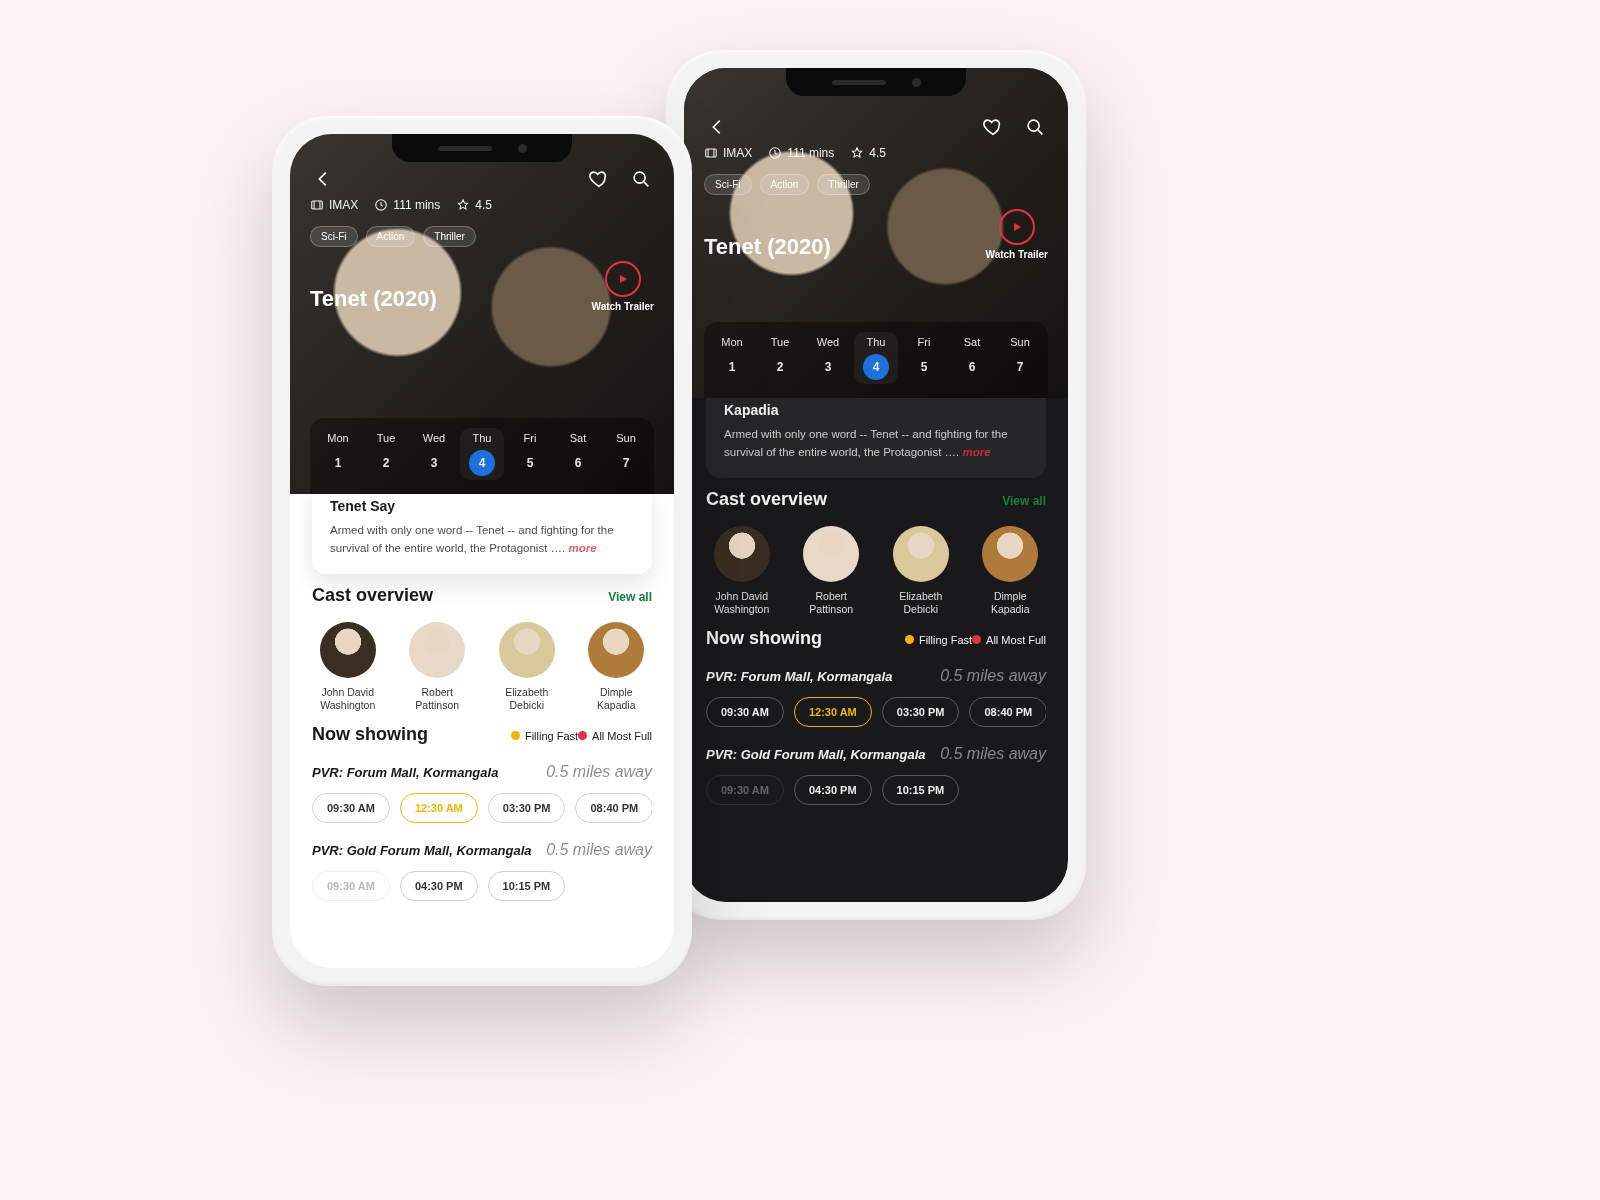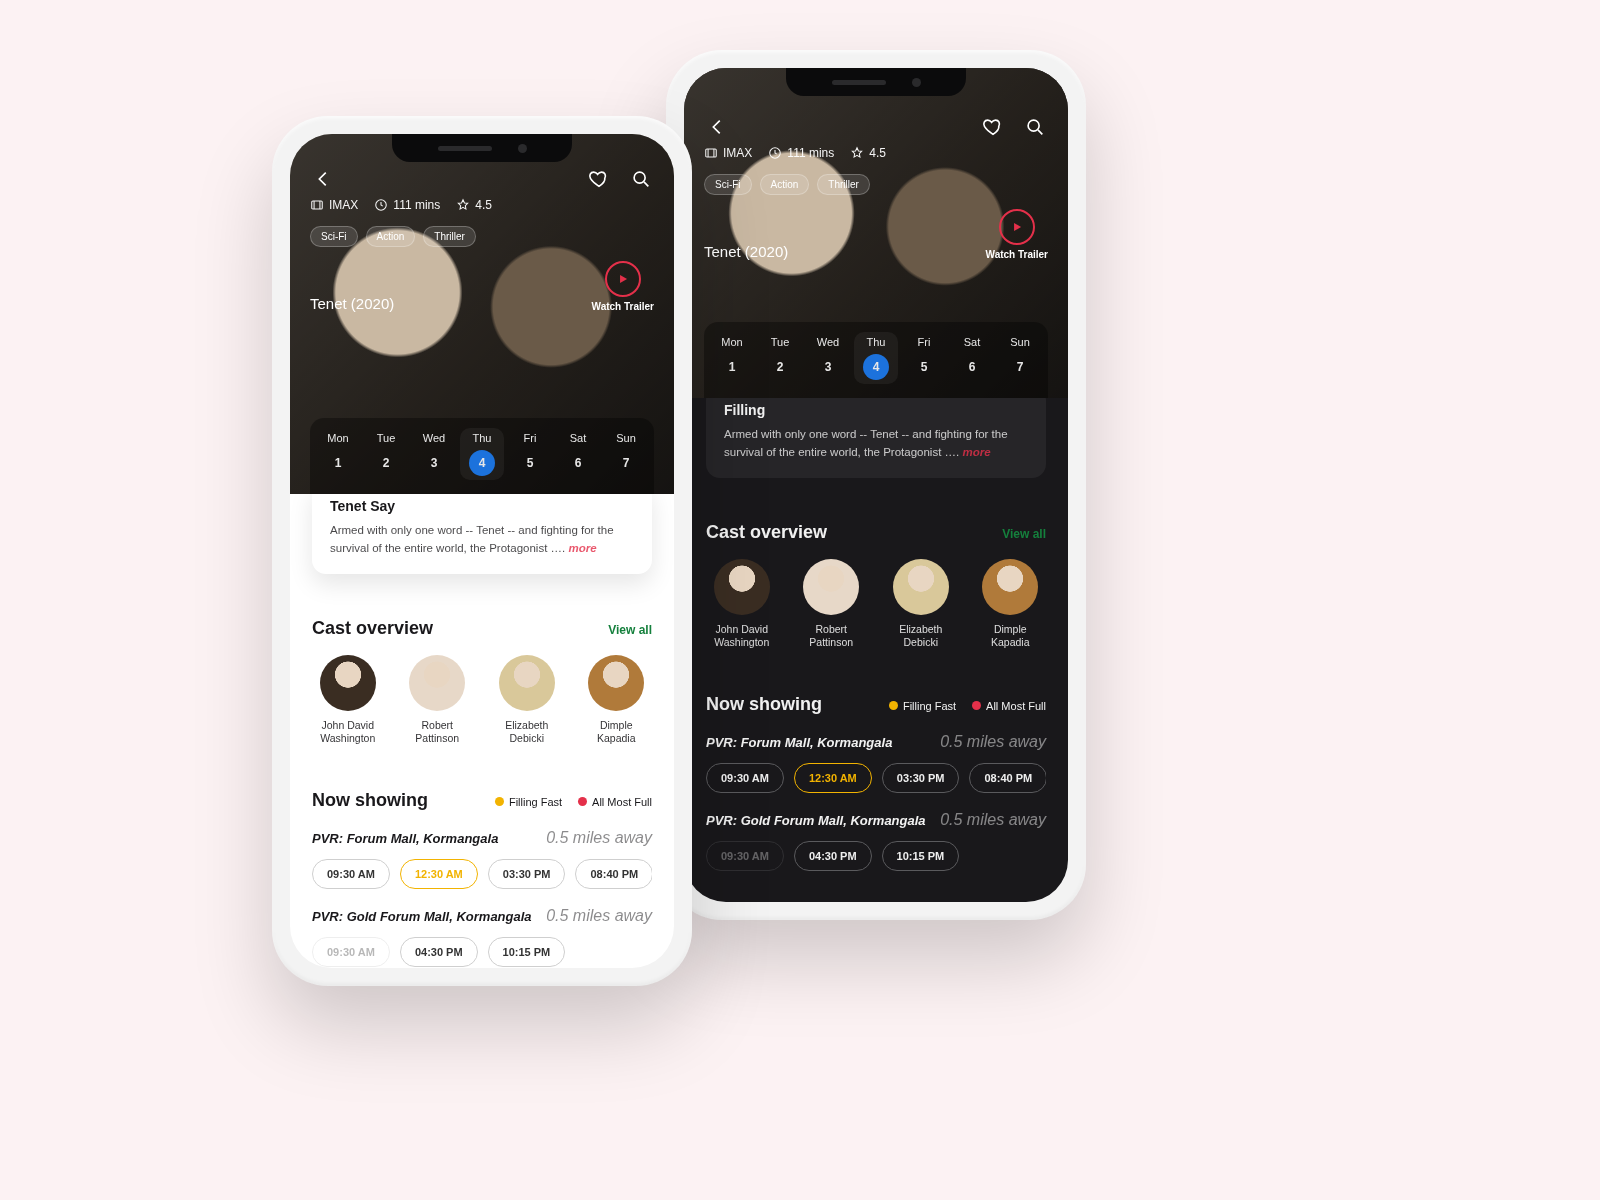--- a/index.html
+++ b/index.html
@@ -78,21 +78,21 @@
   .meta-row .mi{display:flex; gap:5px; align-items:center;}
   .tags{display:flex; gap:8px; margin-top:14px;}
   .tag{
     font-size:10px; padding:4px 10px; border-radius:12px;
     background:rgba(255,255,255,.12); border:1px solid rgba(255,255,255,.25);
   }
   .title-row{
     display:flex; justify-content:space-between; align-items:flex-end;
     margin-top:14px;
   }
-  .title{font-size:15px; font-weight:400;}
+  .title{font-size:22px; font-weight:700;}
   .trailer{display:flex; flex-direction:column; align-items:center; gap:4px; font-size:10px; font-weight:600;}
   .playbtn{
     width:36px;height:36px;border-radius:50%;
     border:2px solid #e4304a; display:flex;align-items:center;justify-content:center;
   }
   .playbtn svg{stroke:none; fill:#e4304a;}
   .dates{
     margin-top:auto;
     display:flex; gap:4px;
     background:rgba(0,0,0,.35);
@@ -120,31 +120,31 @@
     box-shadow:0 10px 24px rgba(0,0,0,.10);
   }
   .light .card{ background:#fff; }
   .dark .card{ background:rgba(255,255,255,.06); box-shadow:none; }
   .card h4{font-size:14px; font-weight:700; margin-bottom:8px;}
   .card p{font-size:11.5px; line-height:1.55; color:inherit; opacity:.8;}
   .more{color:#e4304a; font-style:italic; font-weight:600; opacity:1;}
 
   .sec-head{
     display:flex; justify-content:space-between; align-items:baseline;
-    margin-top:44px;
+    margin-top:11px;
   }
   .sec-head h3{font-size:18px; font-weight:800;}
   .viewall{font-size:12px; color:#15803d; font-weight:600;}
 
   .cast{display:flex; gap:18px; margin-top:16px;}
   .cast .c{flex:1; display:flex; flex-direction:column; align-items:center; gap:8px; text-align:center;}
   .avatar{width:56px;height:56px;border-radius:50%;}
   .c span{font-size:10.5px; line-height:1.3; opacity:.9;text-align:center;}
 
-  .legend{display:flex; gap:16px; font-size:11px; align-items:flex-start;}
+  .legend{display:flex; gap:0; font-size:11px; align-items:flex-start;}
   .dot{width:9px;height:9px;border-radius:50%; display:inline-block; margin-right:5px;}
   .dot.y{background:#f2b301;} .dot.r{background:#e4304a;}
 
   .venue{margin-top:18px;}
   .venue-head{display:flex; justify-content:space-between; align-items:baseline;font-style:italic;}
   .venue-head h5{font-size:13px; font-weight:700;}
   .dist{font-size:16px; opacity:.5;}
   .slots{display:flex; gap:10px; margin-top:12px; overflow:hidden;}
   .slot{
     font-size:11px; font-weight:600;
@@ -268,21 +268,21 @@
             </div>
             <div class="date">
               <span>Sun</span>
               <span class="dnum">7</span>
             </div>
           </div>
       </div>
 
       <div class="body">
         <div class="card">
-          <h4>Filling</h4>
+          <h4>Kapadia</h4>
           <p><span>Armed with only one word -- Tenet -- and fighting for the survival of the entire world, the Protagonist …. </span><span class="more">more</span></p>
         </div>
 
         <div class="sec-head">
           <h3>Cast overview</h3>
           <span class="viewall">View all</span>
         </div>
         <div class="cast">
             <div class="c">
               <div class="avatar" style="background:radial-gradient(circle at 50% 35%, #e8d6c2 0 28%, #3a2d22 29% 100%)"></div>

